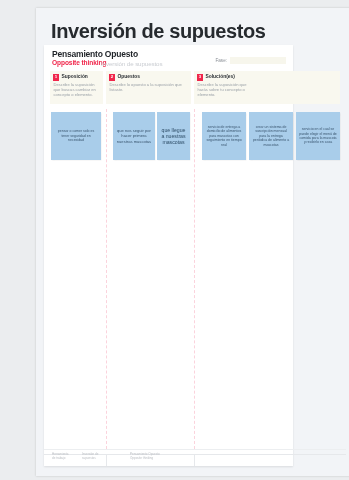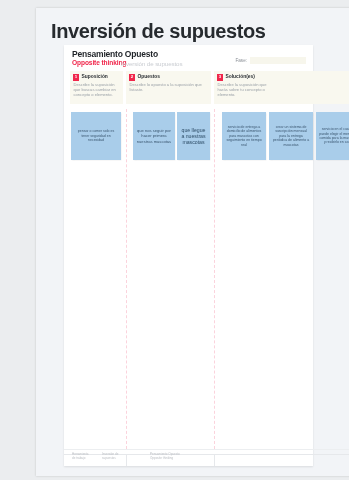--- a/index.html
+++ b/index.html
@@ -30,21 +30,20 @@
     color: #262a2e;
     letter-spacing: -0.4px;
   }
   
   #sheet {
     position: absolute;
     left: 8px; top: 37px;
     width: 249px; height: 421px;
     background: #ffffff;
     box-shadow: 0 1px 2px rgba(0,0,0,0.10);
-    margin-left: 20px;
   }
   
   #wsheader { position: relative; height: 26px; }
   #ws-title {
     position: absolute; left: 8px; top: 4px;
     font-size: 8.5px; font-weight: bold; color: #1f2328;
     letter-spacing: -0.2px;
   }
   #ws-sub-en {
     position: absolute; left: 8px; top: 14px;

